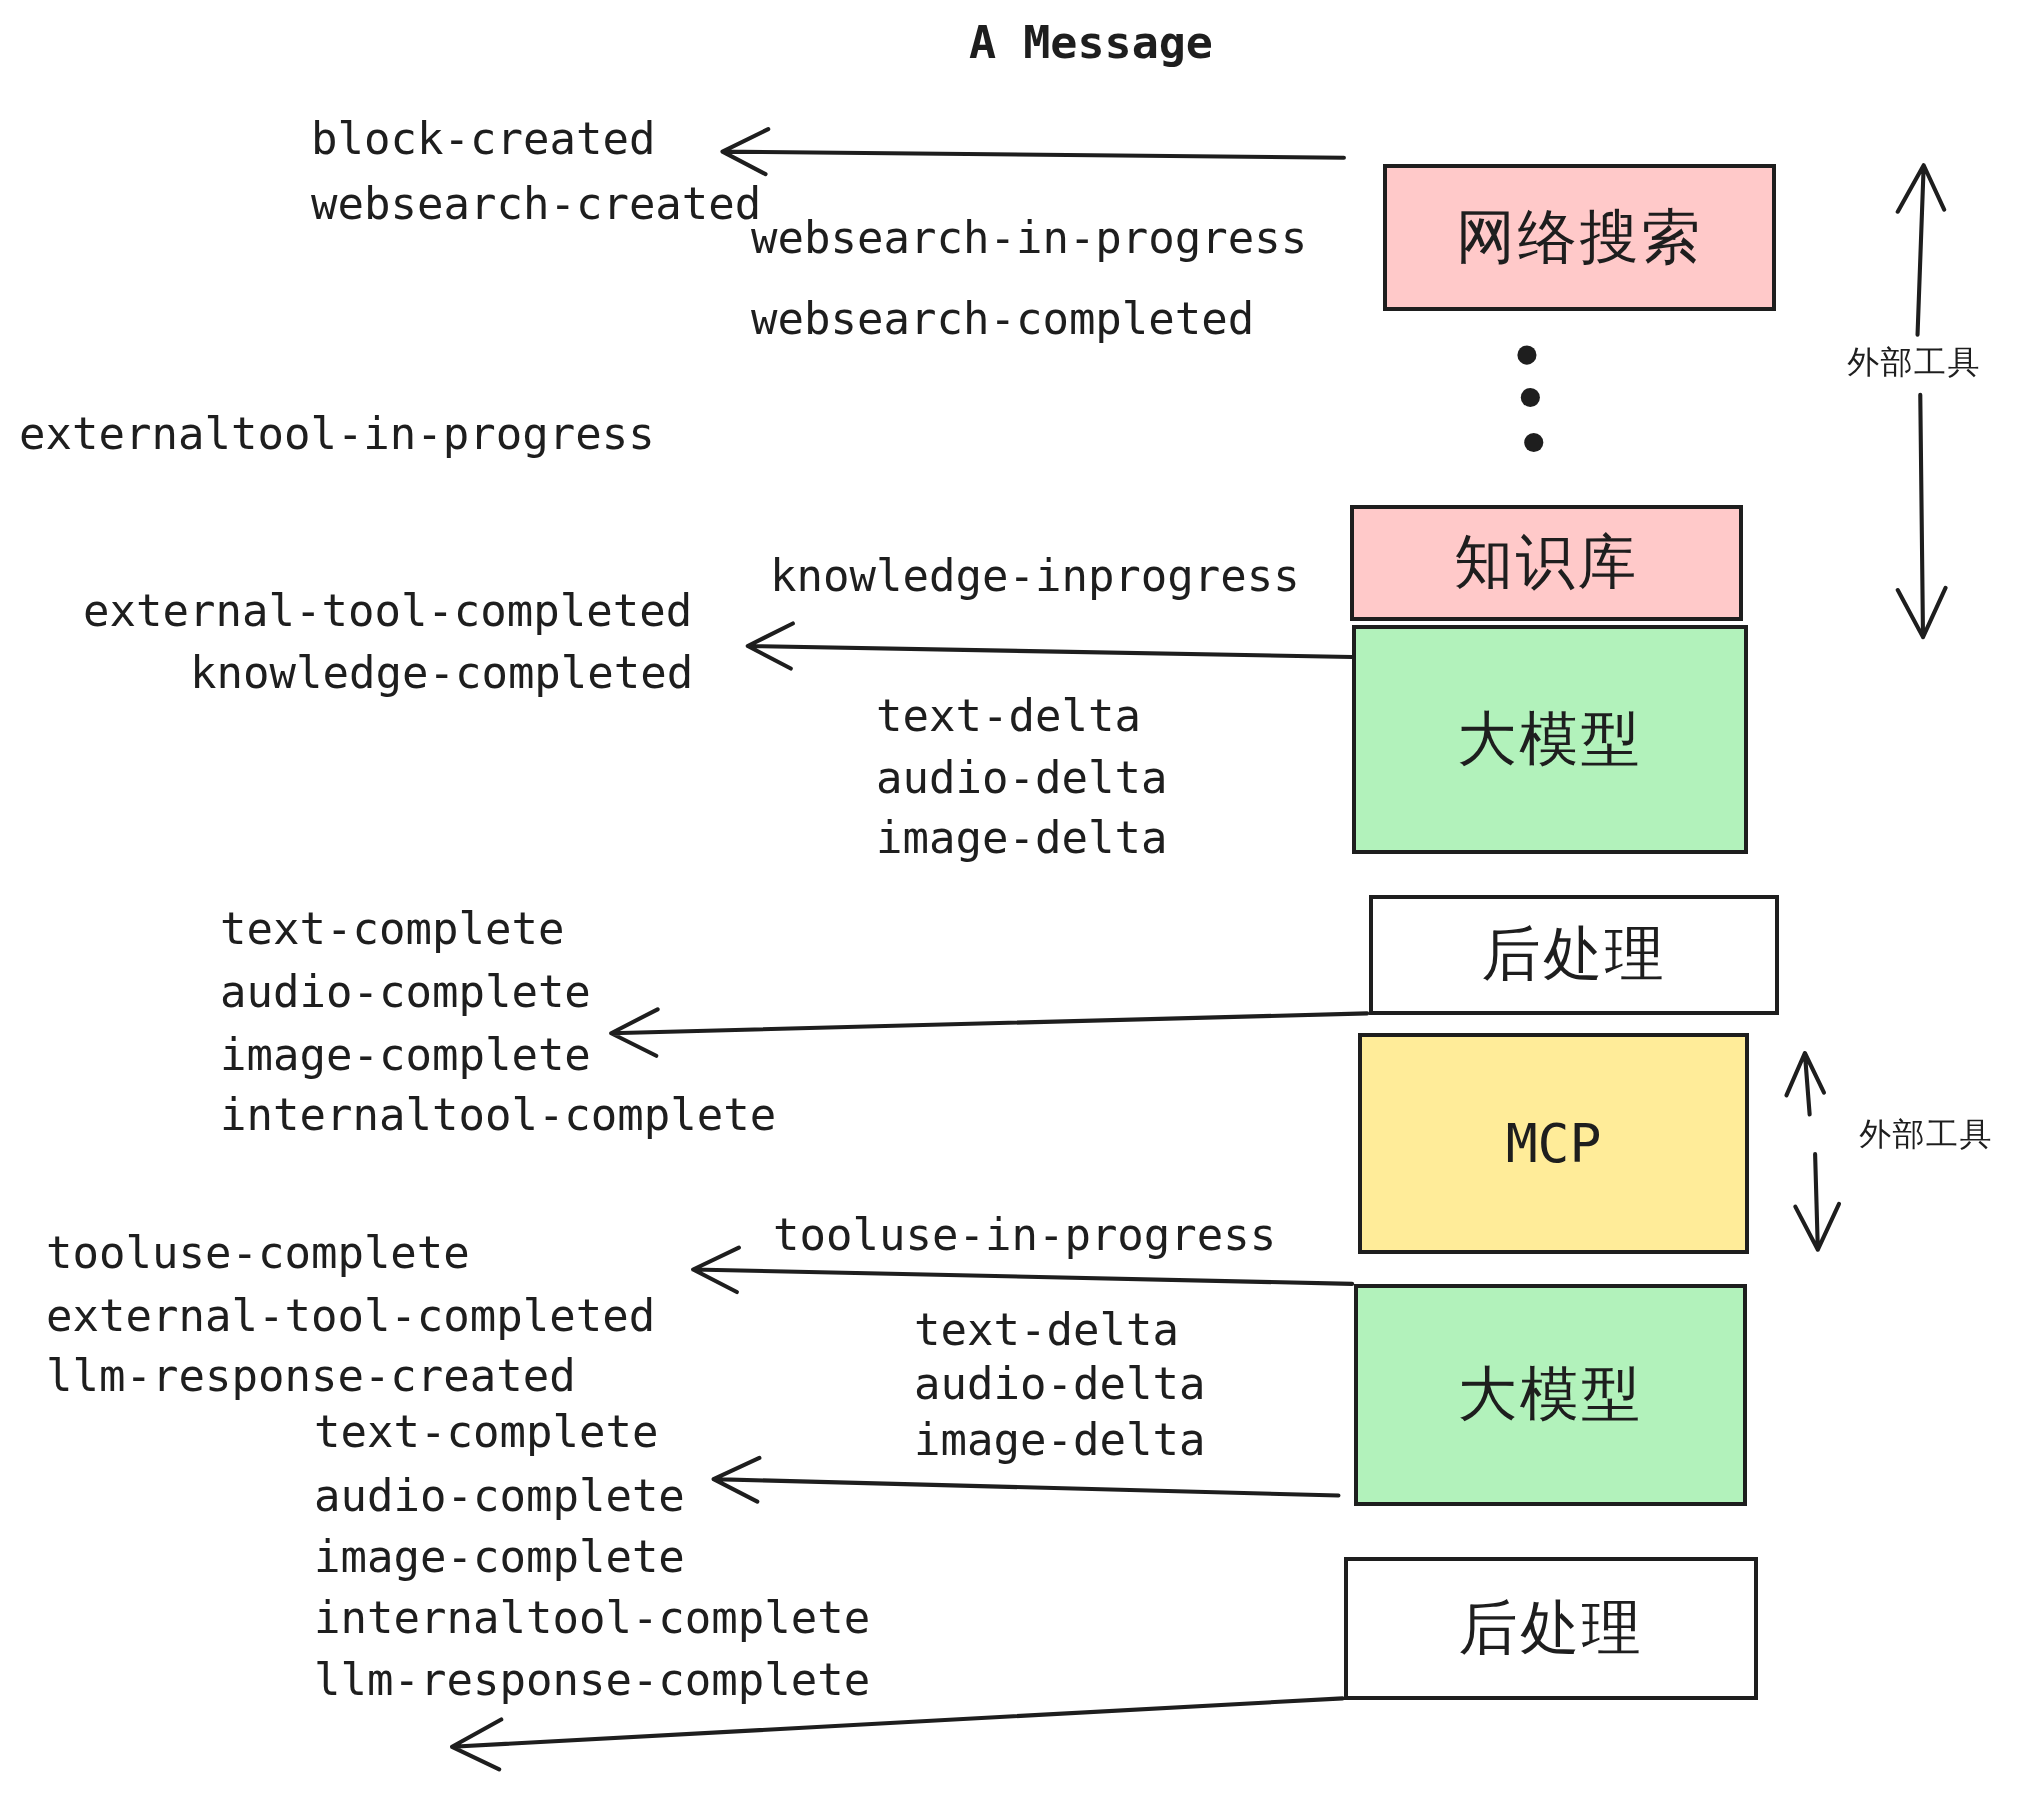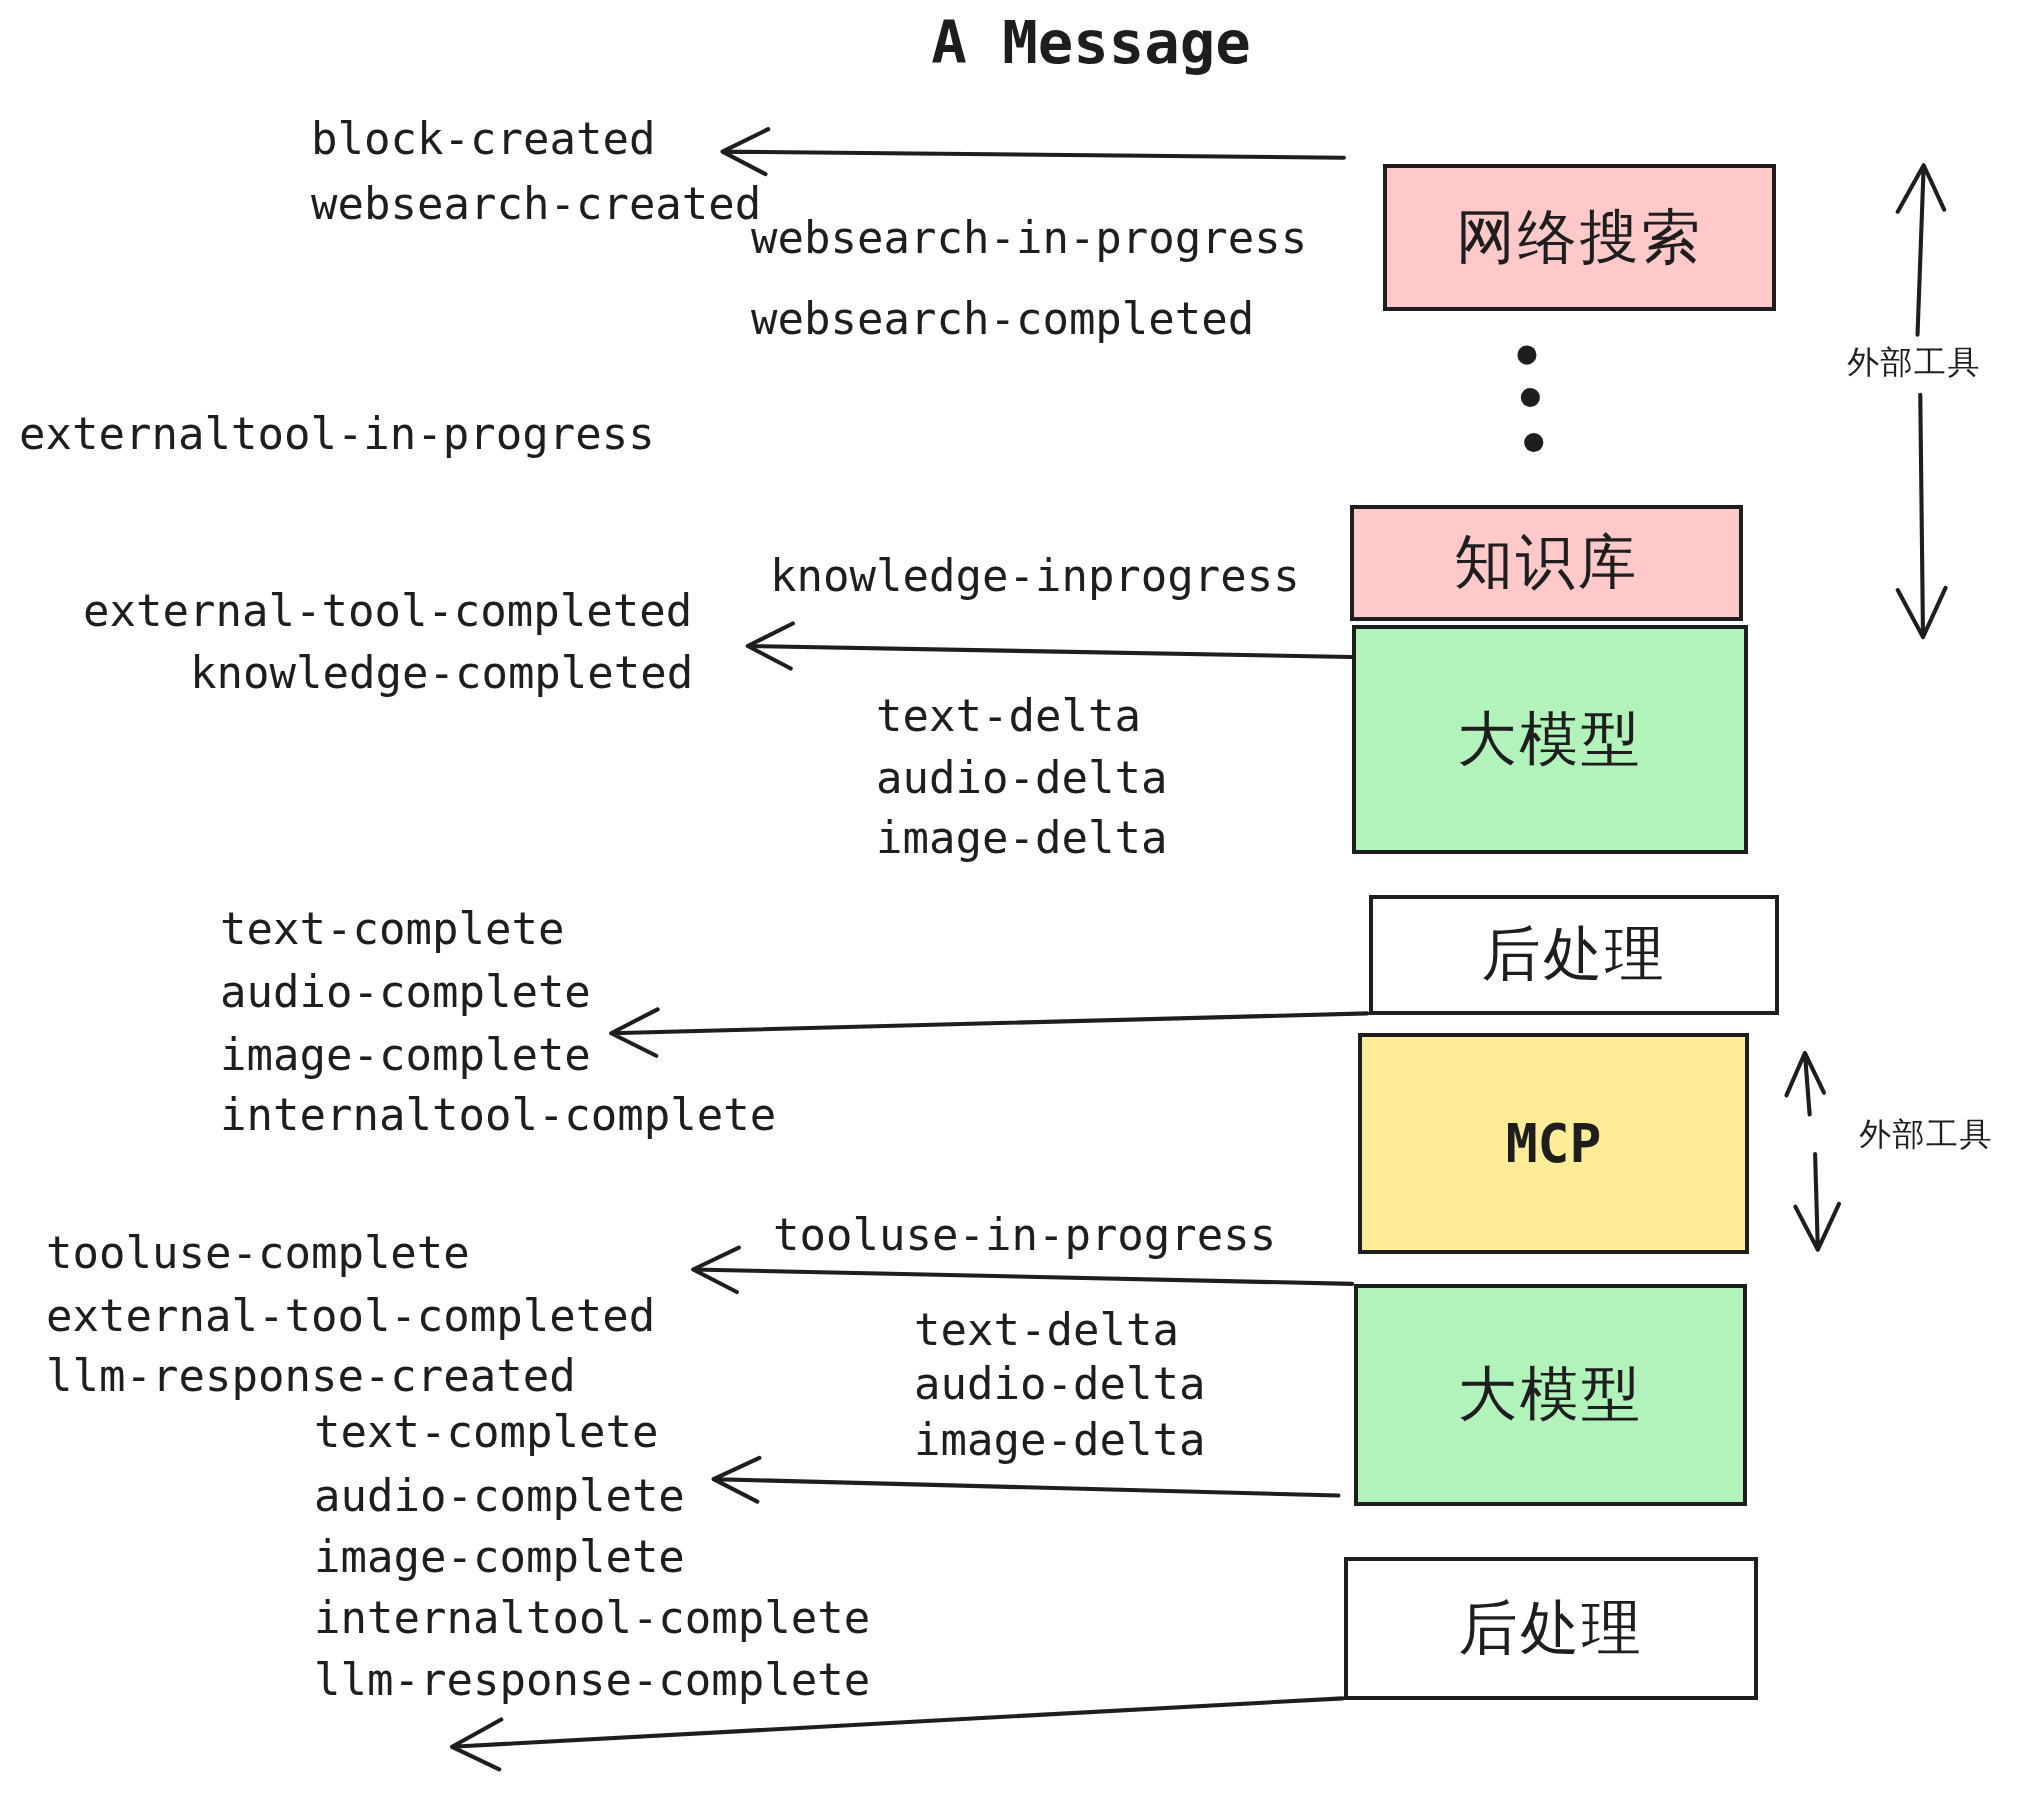--- a/index.html
+++ b/index.html
@@ -4,25 +4,25 @@
 <style>
   html,body{margin:0;padding:0;background:#ffffff;}
   #canvas{position:relative;width:2035px;height:1796px;background:#ffffff;overflow:hidden;
           font-family:"DejaVu Sans","Liberation Sans",sans-serif;color:#1e1e1e;}
   #arrow-layer{position:absolute;left:0;top:0;width:2035px;height:1796px;pointer-events:none;}
   #arrow-layer path{stroke:#1e1e1e;stroke-width:6;fill:none;stroke-linecap:round;stroke-linejoin:round;}
   #arrow-layer circle{fill:#1e1e1e;}
   .ev{position:absolute;transform:translateY(-50%);white-space:nowrap;
       font-family:"DejaVu Sans Mono","Liberation Mono",monospace;font-size:44px;color:#1e1e1e;margin-top:14px;}
   .title{position:absolute;transform:translate(-50%,-50%);white-space:nowrap;
-      font-family:"DejaVu Sans Mono","Liberation Mono",monospace;font-size:59px;font-weight:600;color:#1e1e1e;}
+      font-family:"DejaVu Sans Mono","Liberation Mono",monospace;font-size:45px;font-weight:600;color:#1e1e1e;}
   .box{position:absolute;border:4.1px solid #1e1e1e;box-sizing:border-box;
        display:flex;align-items:center;justify-content:center;background:#fff;}
   .box-label{font-size:59px;letter-spacing:2.7px;color:#1e1e1e;}
-  .box-label.mono{font-family:"DejaVu Sans Mono","Liberation Mono",monospace;font-size:53px;font-weight:700;letter-spacing:0;}
+  .box-label.mono{font-family:"DejaVu Sans Mono","Liberation Mono",monospace;font-size:53px;font-weight:400;letter-spacing:0;}
   .side-label{position:absolute;transform:translate(-50%,-50%);white-space:nowrap;
        font-size:32px;color:#1e1e1e;letter-spacing:1.4px;}
 </style>
 </head>
 <body>
 
 <div id="canvas">
 
   <svg id="arrow-layer" viewBox="0 0 2980 2630" xmlns="http://www.w3.org/2000/svg">
 

